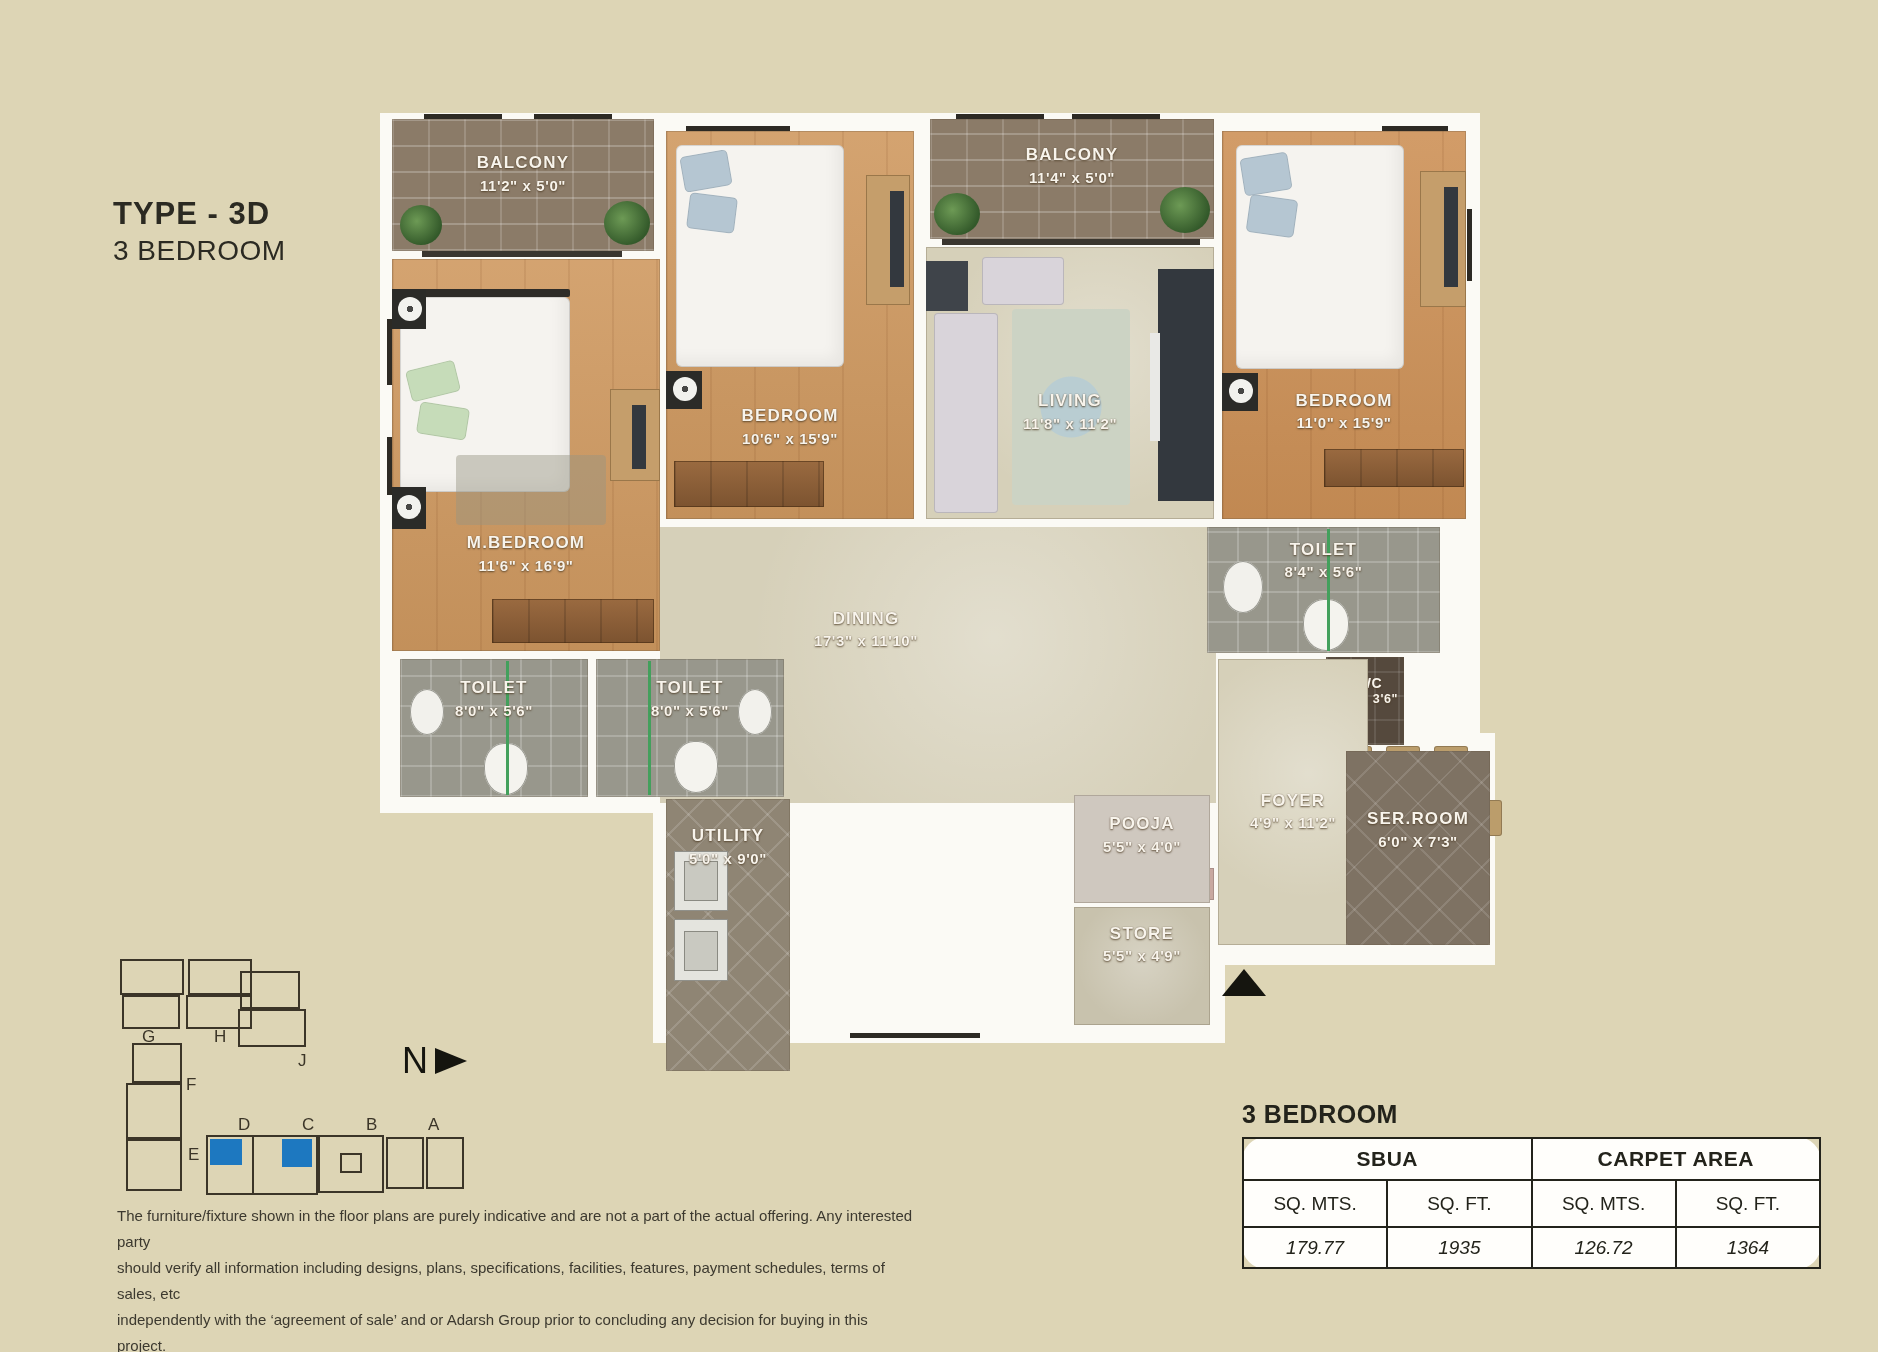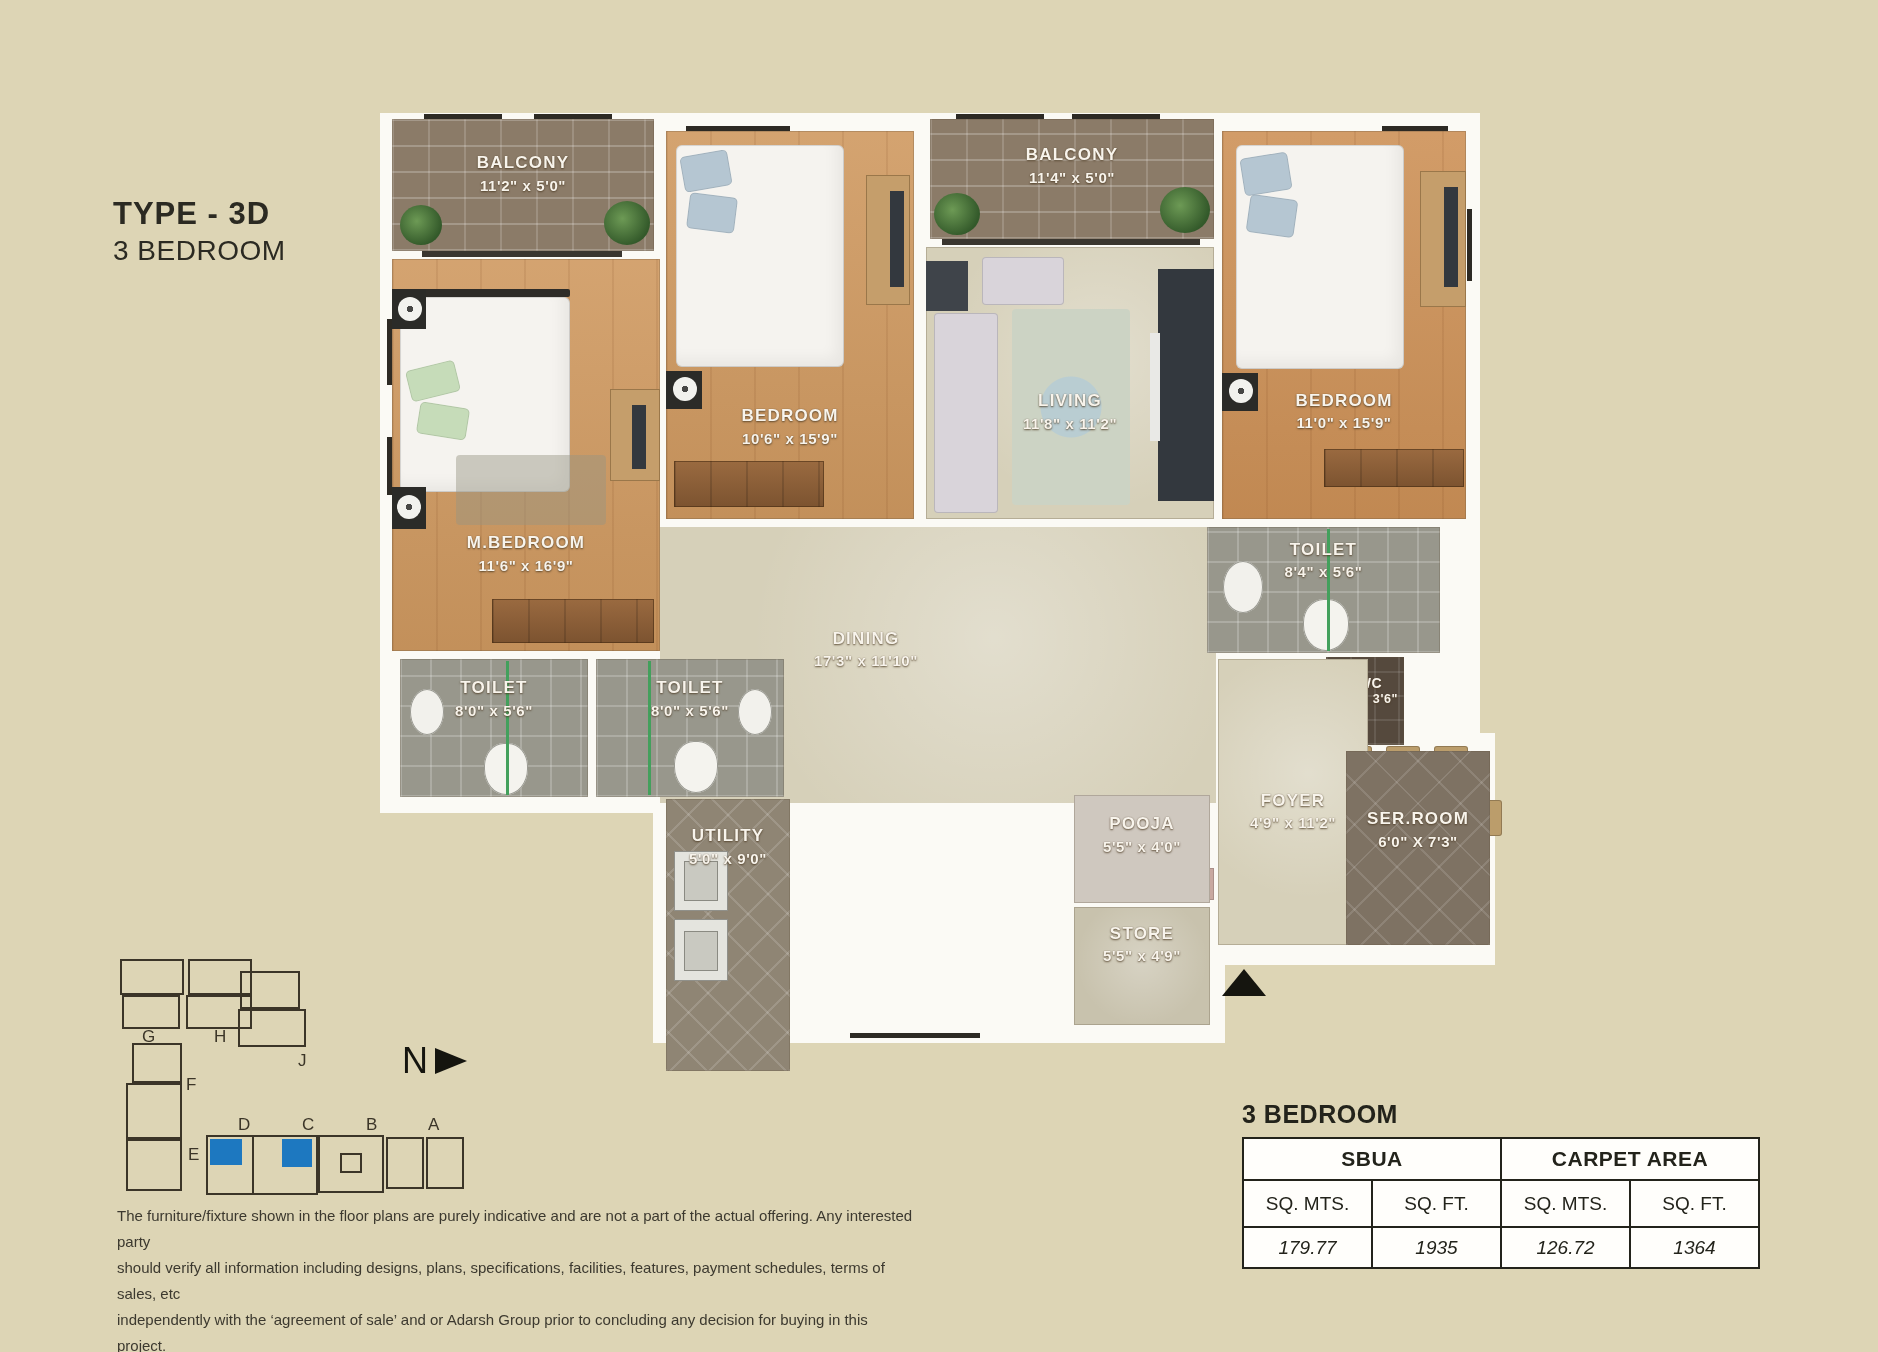--- a/index.html
+++ b/index.html
@@ -107,21 +107,21 @@
   .ntri{width:0;height:0;border-top:13px solid transparent;border-bottom:13px solid transparent;
         border-left:32px solid #15150f;display:inline-block;margin-left:5px;}
 
   
   .disclaimer{position:absolute;left:117px;top:1203px;width:800px;
               font-size:15px;line-height:26px;color:#3c392f;}
 
   
   .area-block{position:absolute;left:1242px;top:1100px;width:520px;color:#23231b;}
   .area-title{font-size:25px;font-weight:bold;letter-spacing:0.5px;margin-bottom:8px;}
-  table.area{border-collapse:collapse;width:518px;background:#fffefb;table-layout:fixed;}
+  table.area{border-collapse:collapse;width:579px;background:#fffefb;table-layout:fixed;border-radius:24px;}
   table.area th,table.area td{border:2px solid #23231b;text-align:center;padding:0;}
   table.area th{font-size:21px;height:40px;font-weight:bold;letter-spacing:0.5px;}
   table.area tr.sub td{font-size:19px;height:45px;}
   table.area tr.vals td{font-size:19px;height:39px;font-style:italic;}
 </style>
 </head>
 <body>
 
 <div class="title-block">
   <div class="t1">TYPE - 3D</div>
@@ -130,21 +130,21 @@
 
 <div class="plan">
 
   <div class="wall" style="left:0;top:0;width:292px;height:700px"></div>
   <div class="wall" style="left:0;top:530px;width:420px;height:170px"></div>
   <div class="wall" style="left:273px;top:0;width:572px;height:930px"></div>
   <div class="wall" style="left:823px;top:0;width:277px;height:664px"></div>
   <div class="wall" style="left:823px;top:620px;width:292px;height:232px"></div>
 
   <div class="room cream" style="left:280px;top:414px;width:556px;height:276px;box-shadow:none"></div>
-  <div class="rlabel" style="left:286px;top:516px;width:400px;right:auto">
+  <div class="rlabel" style="left:286px;top:496px;width:400px;right:auto">
     <div class="rname">DINING</div>
     <div class="rdims">17'3" x 11'10"</div>
   </div>
   <div class="furn dtable" style="left:952px;top:659px;width:142px;height:96px"></div>
   <div class="furn chair" style="left:958px;top:633px;width:34px;height:24px"></div>
   <div class="furn chair" style="left:1006px;top:633px;width:34px;height:24px"></div>
   <div class="furn chair" style="left:1054px;top:633px;width:34px;height:24px"></div>
   <div class="furn chair" style="left:958px;top:757px;width:34px;height:24px"></div>
   <div class="furn chair" style="left:1006px;top:757px;width:34px;height:24px"></div>
   <div class="furn chair" style="left:1054px;top:757px;width:34px;height:24px"></div>

